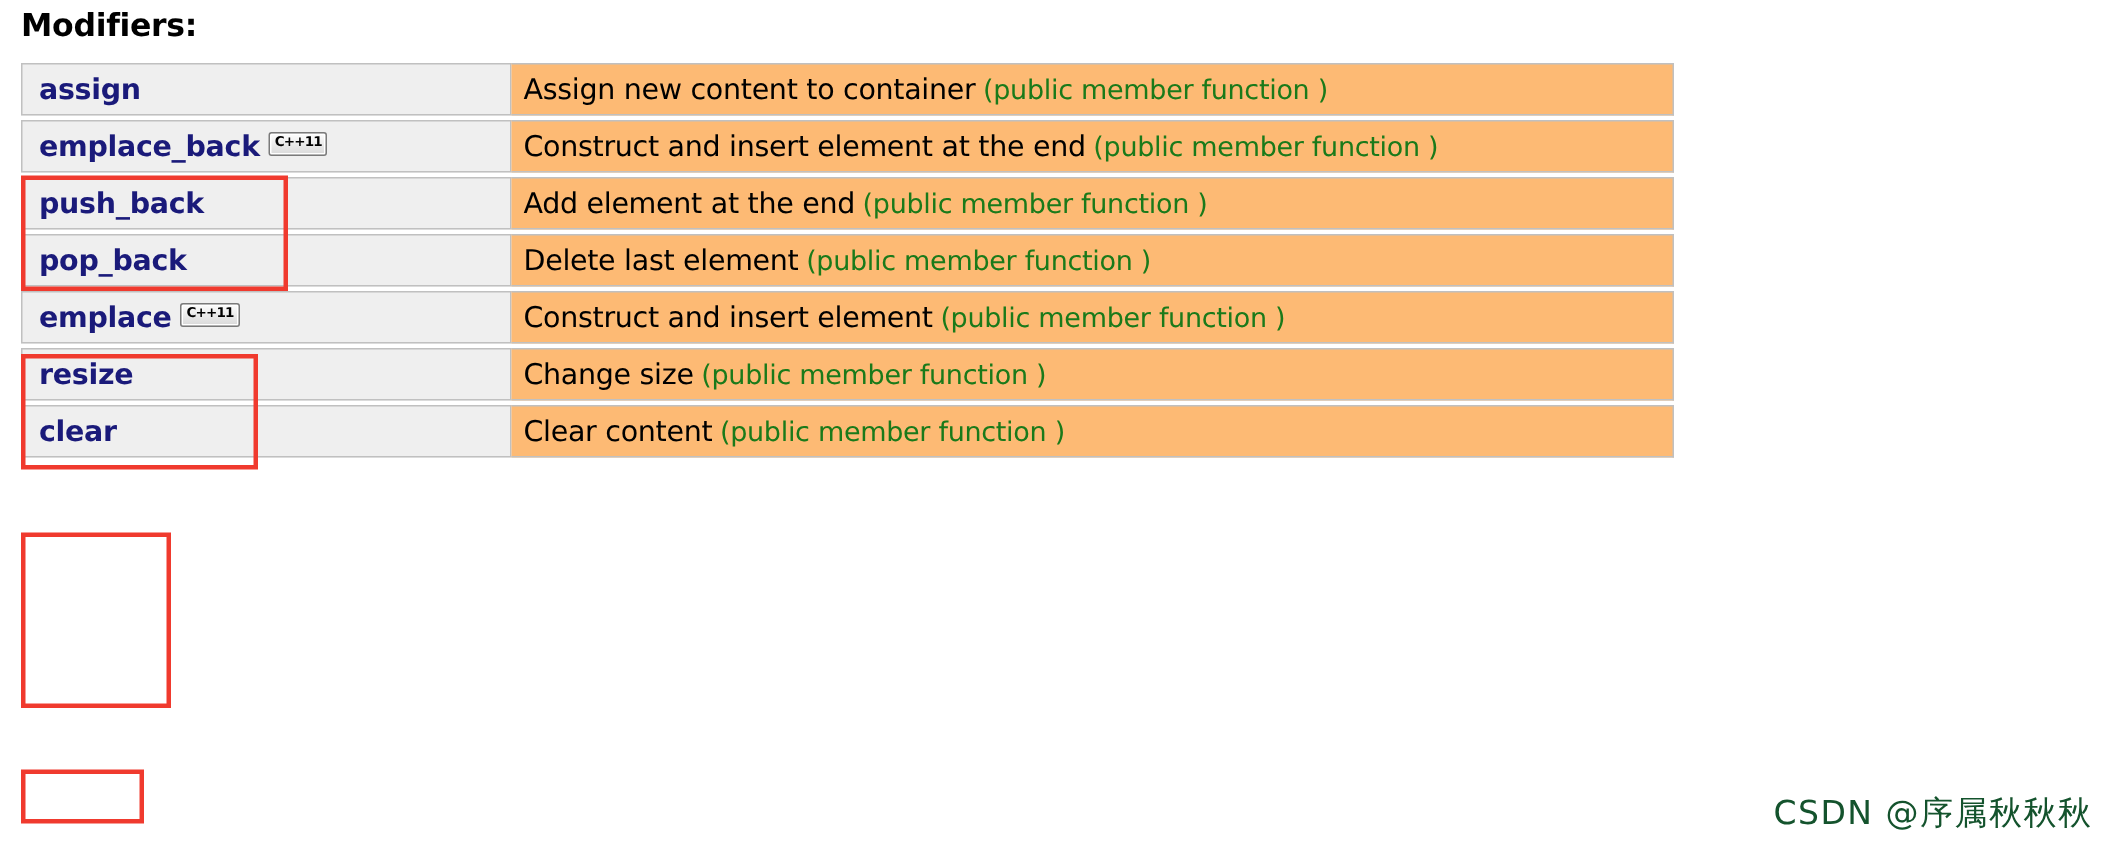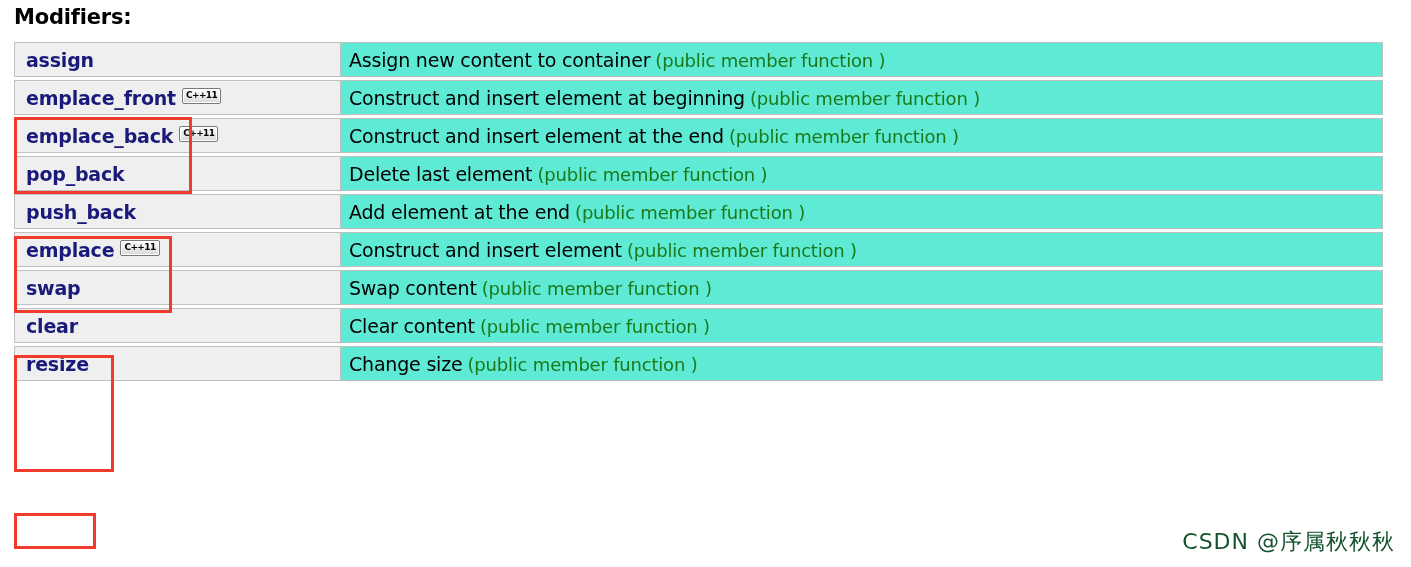--- a/index.html
+++ b/index.html
@@ -28,41 +28,41 @@
     letter-spacing: -0.2px;
     white-space: nowrap;
     text-align: center;
   }
 
   
   .member-table {
     position: absolute;
     left: 14px;
     top: 39px;
-    width: 1369px;
+    width: 1102px;
     border-collapse: separate;
     border-spacing: 0 3px;
     table-layout: fixed;
   }
   .member-table td {
     padding: 0;
     vertical-align: middle;
     height: 33px;
   }
 
   .cell-name {
     width: 314px;
     background: #efefef;
     border: 1px solid #c0c0c0;
     padding-left: 11px !important;
     white-space: nowrap;
     overflow: hidden;
   }
   .cell-desc {
-    background: #5eead4;
+    background: #fdba74;
     border: 1px solid #c0c0c0;
     border-left: none;
     padding-left: 8px !important;
     white-space: nowrap;
     overflow: hidden;
   }
 
   .fn-link {
     color: #1a1a7a;
     font-size: 19px;
@@ -128,50 +128,42 @@
 
 <div class="page-heading">Modifiers:</div>
 
 <table class="member-table">
   <tbody>
       <tr>
         <td class="cell-name"><a class="fn-link">assign</a></td>
         <td class="cell-desc"><span class="desc-text">Assign new content to container</span> <span class="desc-note">(public member function )</span></td>
       </tr>
       <tr>
-        <td class="cell-name"><a class="fn-link">emplace_front</a><span class="cxx-badge">C++11</span></td>
-        <td class="cell-desc"><span class="desc-text">Construct and insert element at beginning</span> <span class="desc-note">(public member function )</span></td>
+        <td class="cell-name"><a class="fn-link">emplace_back</a><span class="cxx-badge">C++11</span></td>
+        <td class="cell-desc"><span class="desc-text">Construct and insert element at the end</span> <span class="desc-note">(public member function )</span></td>
       </tr>
       <tr>
-        <td class="cell-name"><a class="fn-link">emplace_back</a><span class="cxx-badge">C++11</span></td>
-        <td class="cell-desc"><span class="desc-text">Construct and insert element at the end</span> <span class="desc-note">(public member function )</span></td>
+        <td class="cell-name"><a class="fn-link">push_back</a></td>
+        <td class="cell-desc"><span class="desc-text">Add element at the end</span> <span class="desc-note">(public member function )</span></td>
       </tr>
       <tr>
         <td class="cell-name"><a class="fn-link">pop_back</a></td>
         <td class="cell-desc"><span class="desc-text">Delete last element</span> <span class="desc-note">(public member function )</span></td>
       </tr>
       <tr>
-        <td class="cell-name"><a class="fn-link">push_back</a></td>
-        <td class="cell-desc"><span class="desc-text">Add element at the end</span> <span class="desc-note">(public member function )</span></td>
-      </tr>
-      <tr>
         <td class="cell-name"><a class="fn-link">emplace</a><span class="cxx-badge">C++11</span></td>
         <td class="cell-desc"><span class="desc-text">Construct and insert element</span> <span class="desc-note">(public member function )</span></td>
       </tr>
       <tr>
-        <td class="cell-name"><a class="fn-link">swap</a></td>
-        <td class="cell-desc"><span class="desc-text">Swap content</span> <span class="desc-note">(public member function )</span></td>
+        <td class="cell-name"><a class="fn-link">resize</a></td>
+        <td class="cell-desc"><span class="desc-text">Change size</span> <span class="desc-note">(public member function )</span></td>
       </tr>
       <tr>
         <td class="cell-name"><a class="fn-link">clear</a></td>
         <td class="cell-desc"><span class="desc-text">Clear content</span> <span class="desc-note">(public member function )</span></td>
-      </tr>
-      <tr>
-        <td class="cell-name"><a class="fn-link">resize</a></td>
-        <td class="cell-desc"><span class="desc-text">Change size</span> <span class="desc-note">(public member function )</span></td>
       </tr>
     </tbody>
 </table>
 
 <div class="watermark">CSDN @序属秋秋秋</div>
 
 <div class="annot-box" style="left: 14px; top: 117px; width: 178px; height: 77px; border-color: rgb(240, 58, 46);"></div>
 <div class="annot-box" style="left: 14px; top: 236px; width: 158px; height: 77px; border-color: rgb(240, 58, 46);"></div>
 <div class="annot-box" style="left: 14px; top: 355px; width: 100px; height: 117px; border-color: rgb(240, 58, 46);"></div>
 <div class="annot-box" style="left: 14px; top: 513px; width: 82px; height: 36px; border-color: rgb(240, 58, 46);"></div>

